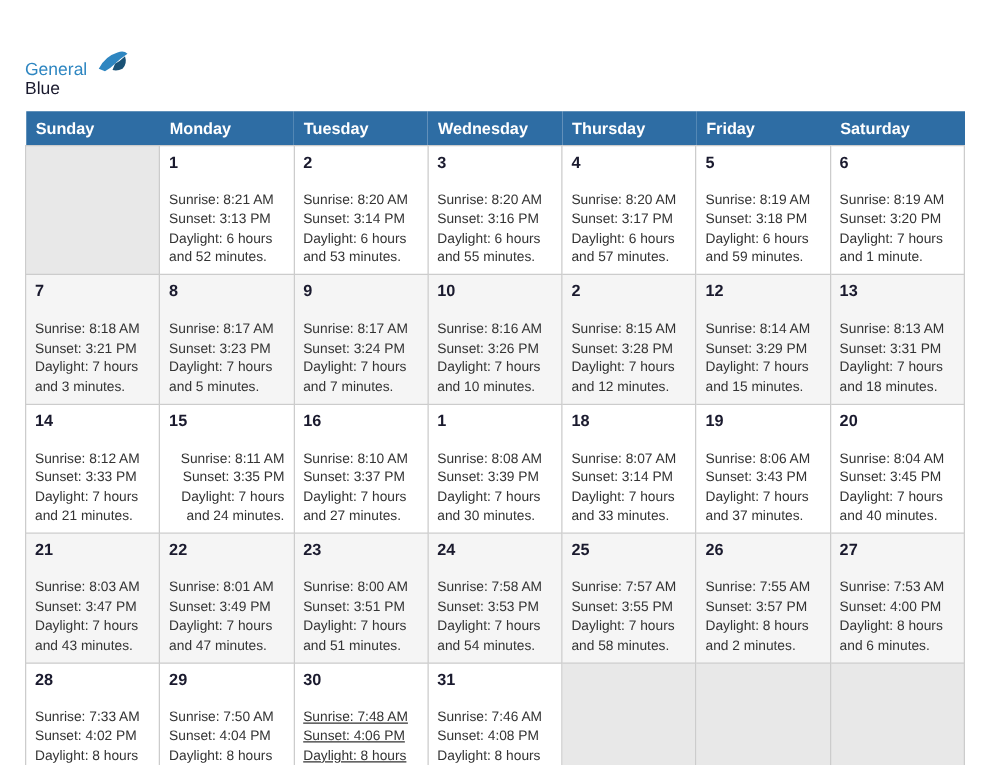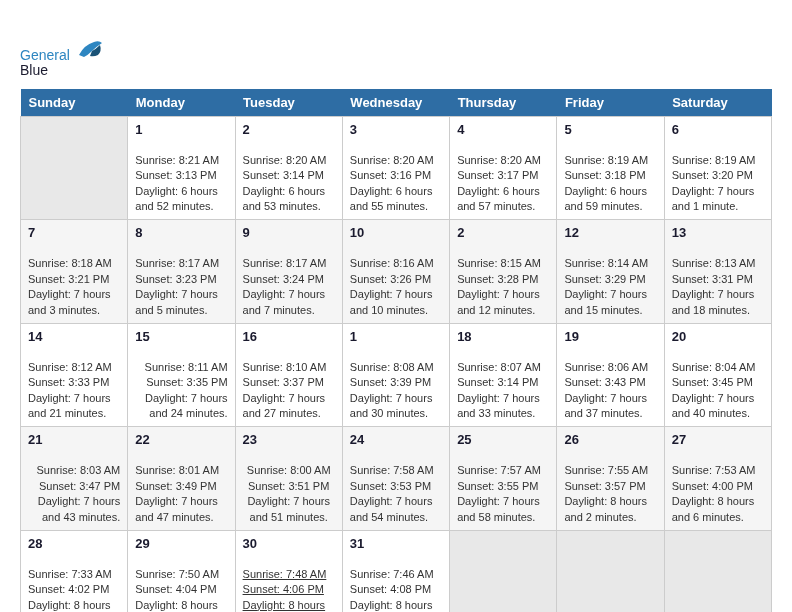--- a/index.html
+++ b/index.html
@@ -267,35 +267,35 @@
           <span class="day-num">20</span>
           <div class="day-info" style="white-space: pre-line;">Sunrise: 8:04 AM
 Sunset: 3:45 PM
 Daylight: 7 hours
 and 40 minutes.</div>
         </td>
       </tr>
       <tr>
         <td>
           <span class="day-num">21</span>
-          <div class="day-info" style="white-space: pre-line; text-align: right;">Sunrise: 8:03 AM
+          <div class="day-info" style="white-space: pre-line;">Sunrise: 8:03 AM
 Sunset: 3:47 PM
 Daylight: 7 hours
 and 43 minutes.</div>
         </td>
         <td>
           <span class="day-num">22</span>
           <div class="day-info" style="white-space: pre-line;">Sunrise: 8:01 AM
 Sunset: 3:49 PM
 Daylight: 7 hours
 and 47 minutes.</div>
         </td>
         <td>
           <span class="day-num">23</span>
-          <div class="day-info" style="white-space: pre-line; text-align: center;">Sunrise: 8:00 AM
+          <div class="day-info" style="white-space: pre-line;">Sunrise: 8:00 AM
 Sunset: 3:51 PM
 Daylight: 7 hours
 and 51 minutes.</div>
         </td>
         <td>
           <span class="day-num">24</span>
           <div class="day-info" style="white-space: pre-line;">Sunrise: 7:58 AM
 Sunset: 3:53 PM
 Daylight: 7 hours
 and 54 minutes.</div>

